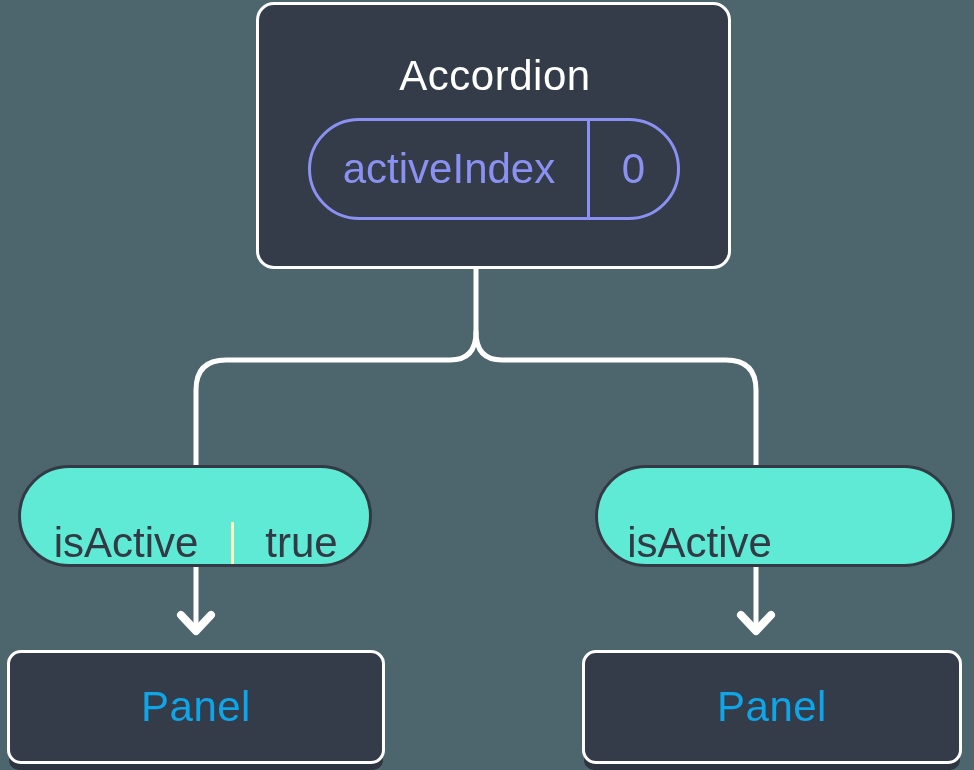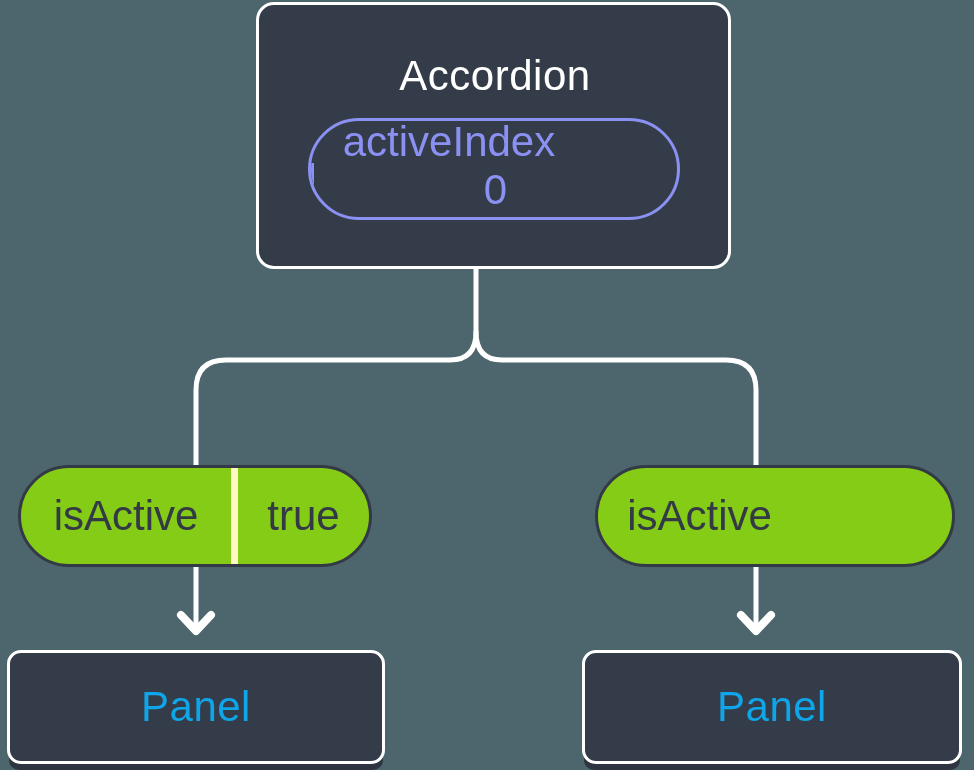--- a/index.html
+++ b/index.html
@@ -40,51 +40,51 @@
 
   
   #state-pill {
     position: absolute;
     left: 49px; top: 113px; width: 372px; height: 102px;
     border: 3px solid #8A91F2;
     border-radius: 51px;
     display: flex;
     box-sizing: border-box;
     overflow: hidden;
-    flex-direction: column;
   }
   #state-pill .seg {
     display: flex; align-items: center; justify-content: center;
     color: #8A91F2;
     font-size: 42px;
     line-height: 1;
   }
   #state-pill .seg.label { width: 276px; }
   #state-pill .seg.value { flex: 1; border-left: 3px solid #8A91F2; }
 
   
   .prop-pill {
-    background: #84cc16;
+    background: #5eead4;
     border: 3px solid #333945;
     border-radius: 51px;
     display: flex;
     z-index: 2;
     overflow: hidden;
+    align-items: flex-end;
   }
   #prop-pill-left  { left: 18px;  top: 465px; width: 354px; height: 102px; }
   #prop-pill-right { left: 595px; top: 465px; width: 360px; height: 102px; }
   .prop-pill .seg {
     display: flex; align-items: center; justify-content: center;
     color: #333945;
     font-size: 42px;
     line-height: 1;
   }
   #prop-pill-left  .seg.label { width: 210px; }
   #prop-pill-right .seg.label { width: 203px; }
-  .prop-pill .seg.value { flex: 1; border-left: 7px solid #fef9c3; }
+  .prop-pill .seg.value { flex: 1; border-left: 3px solid #fef9c3; }
 
   
   #panel-box-left  { left: 7px;   top: 650px; width: 378px; height: 114px; border-radius: 14px; display:flex; align-items:center; justify-content:center; }
   #panel-box-right { left: 582px; top: 650px; width: 380px; height: 114px; border-radius: 14px; display:flex; align-items:center; justify-content:center; }
   .panel-title {
     color: #0ea5e9;
     font-size: 42px;
     font-weight: 500;
     line-height: 1;
     letter-spacing: 0.5px;

